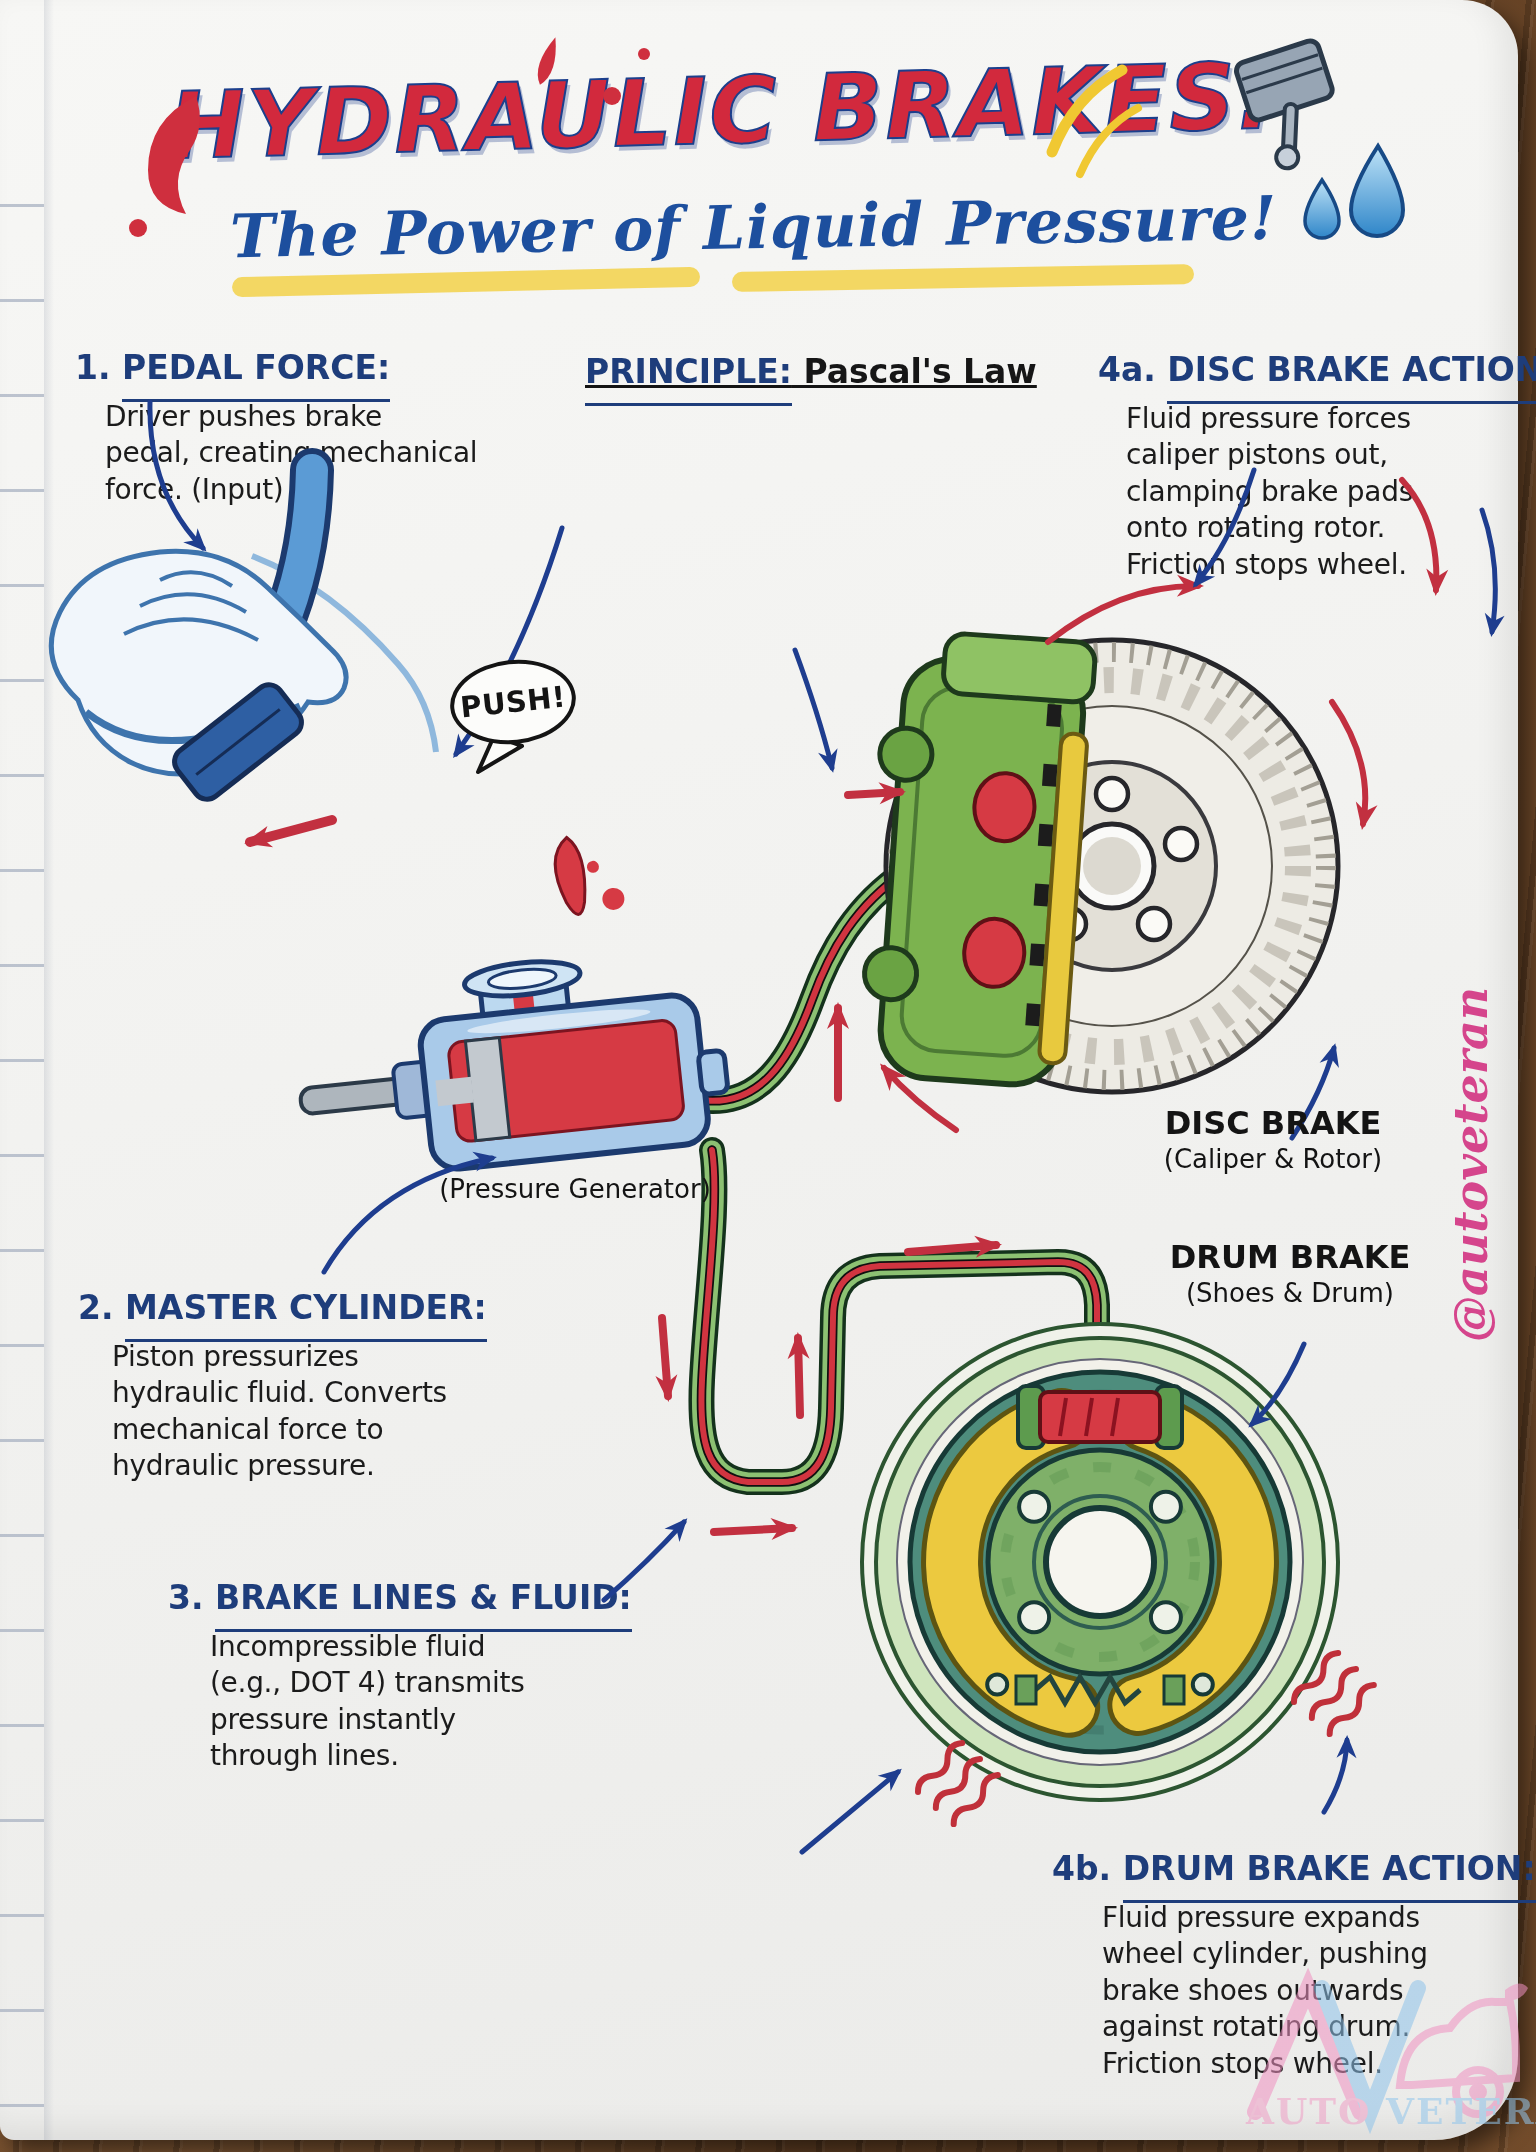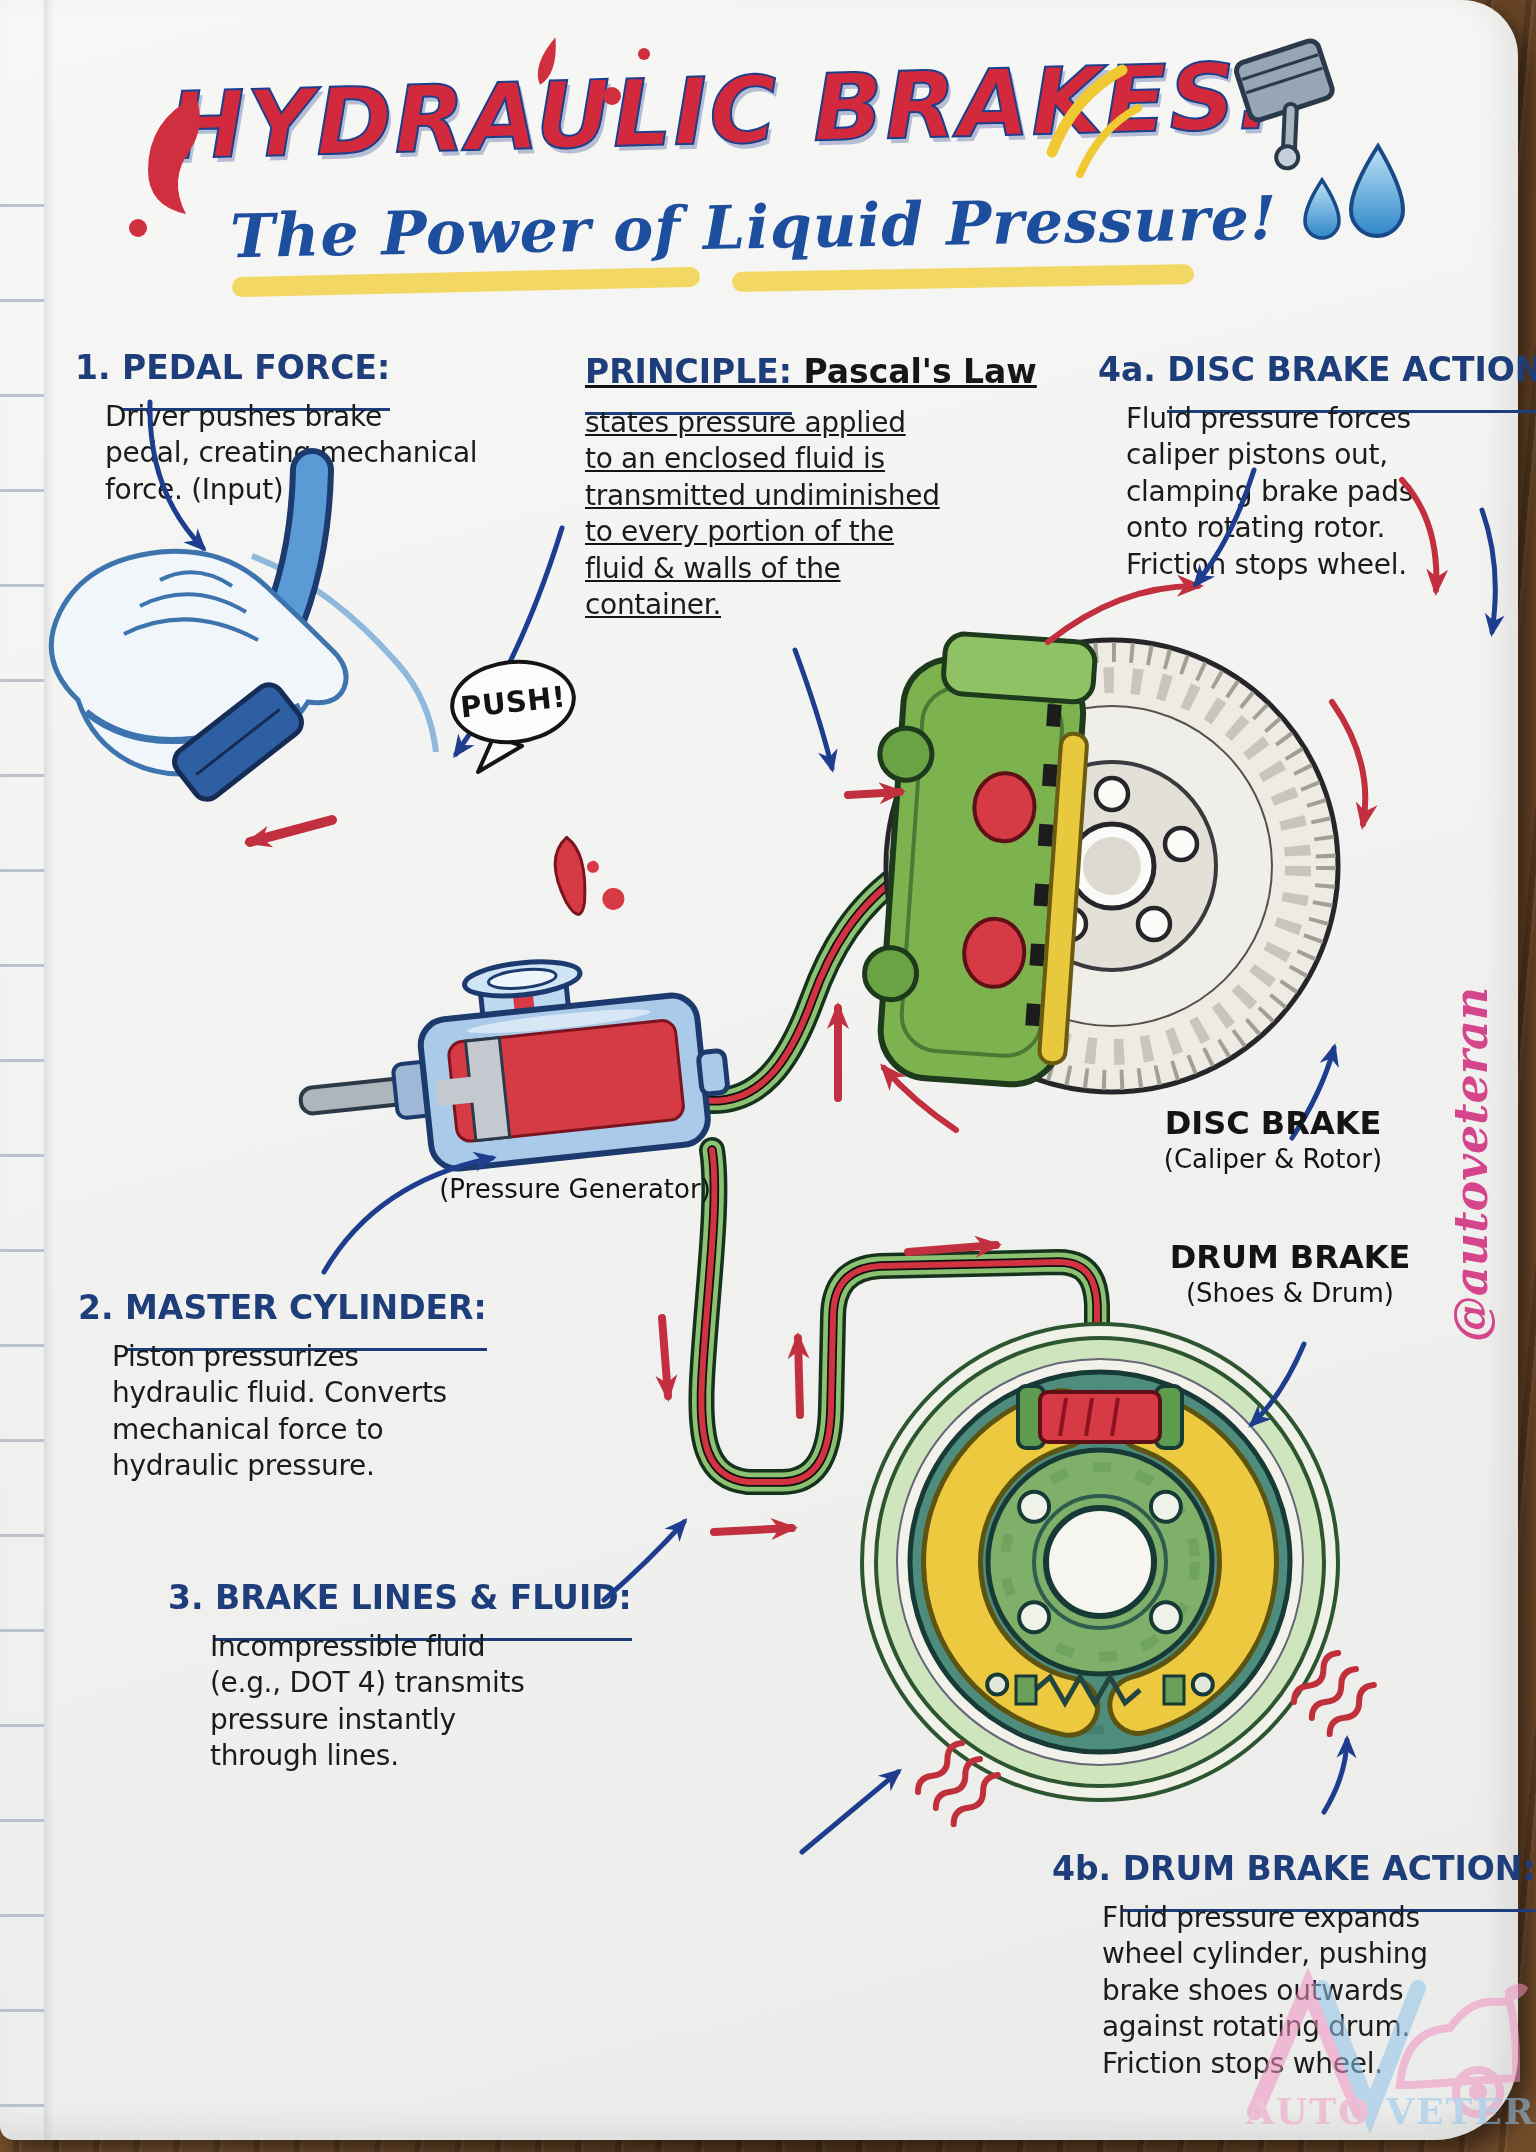--- a/index.html
+++ b/index.html
@@ -25,21 +25,21 @@
   .subtitle{position:absolute;left:230px;top:192px;z-index:3;
     font:italic 700 60px "DejaVu Serif",serif;color:#1d4f9e;letter-spacing:1px;
     transform:rotate(-1deg);white-space:nowrap;}
   .hl{position:absolute;height:20px;background:#f3cf3f;opacity:.8;border-radius:10px;z-index:2;}
   .hl1{left:232px;top:272px;width:468px;transform:rotate(-1.3deg);}
   .hl2{left:732px;top:268px;width:462px;transform:rotate(-1deg);}
 
   
   .sec{position:absolute;color:#141414;}
   .sec .hline{font:700 33px "DejaVu Sans",sans-serif;color:#1e3d7b;white-space:nowrap;}
-  .sec .hd{border-bottom:3.5px solid #1e3d7b;padding-bottom:21px;text-align:right;}
+  .sec .hd{border-bottom:3.5px solid #1e3d7b;padding-bottom:12px;text-align:right;}
   .sec .lead{color:#161616;border:none;font-weight:700;}
   .sec .body{margin-top:12px;font:400 28px "DejaVu Sans",sans-serif;line-height:1.30;
     white-space:pre-line;letter-spacing:-0.3px;color:#1b1b1b;}
   .sec-pedal{left:75px;top:348px;width:460px;}   .sec-pedal .body{padding-left:30px;}
   .sec-principle{left:585px;top:352px;width:460px;text-decoration:underline;} .sec-principle .body{margin-top:14px;}
   .sec-4a{left:1098px;top:350px;width:440px;}    .sec-4a .body{padding-left:28px;}
   .sec-2{left:78px;top:1288px;width:460px;}      .sec-2 .body{padding-left:34px;}
   .sec-3{left:168px;top:1578px;width:470px;}     .sec-3 .body{padding-left:42px;}
   .sec-5{left:578px;top:1840px;width:480px;}     .sec-5 .body{padding-left:30px;}
   .sec-4b{left:1052px;top:1834px;width:460px;margin-top:15px;}   .sec-4b .body{padding-left:50px;}
@@ -275,26 +275,20 @@
 
   <div class="sec sec-pedal">
     <div class="hline"><span>1.</span> <span class="hd">PEDAL FORCE:</span></div>
     <div class="body">Driver pushes brake
 pedal, creating mechanical
 force. (Input)</div>
   </div>
 
   <div class="sec sec-principle">
     <div class="hline"><span class="hd">PRINCIPLE:</span><span class="lead"> Pascal's Law</span></div>
-    <div class="body">states pressure applied
-to an enclosed fluid is
-transmitted undiminished
-to every portion of the
-fluid &amp; walls of the
-container.</div>
   </div>
 
   <div class="sec sec-4a">
     <div class="hline"><span>4a.</span> <span class="hd">DISC BRAKE ACTION:</span></div>
     <div class="body">Fluid pressure forces
 caliper pistons out,
 clamping brake pads
 onto rotating rotor.
 Friction stops wheel.</div>
   </div>

